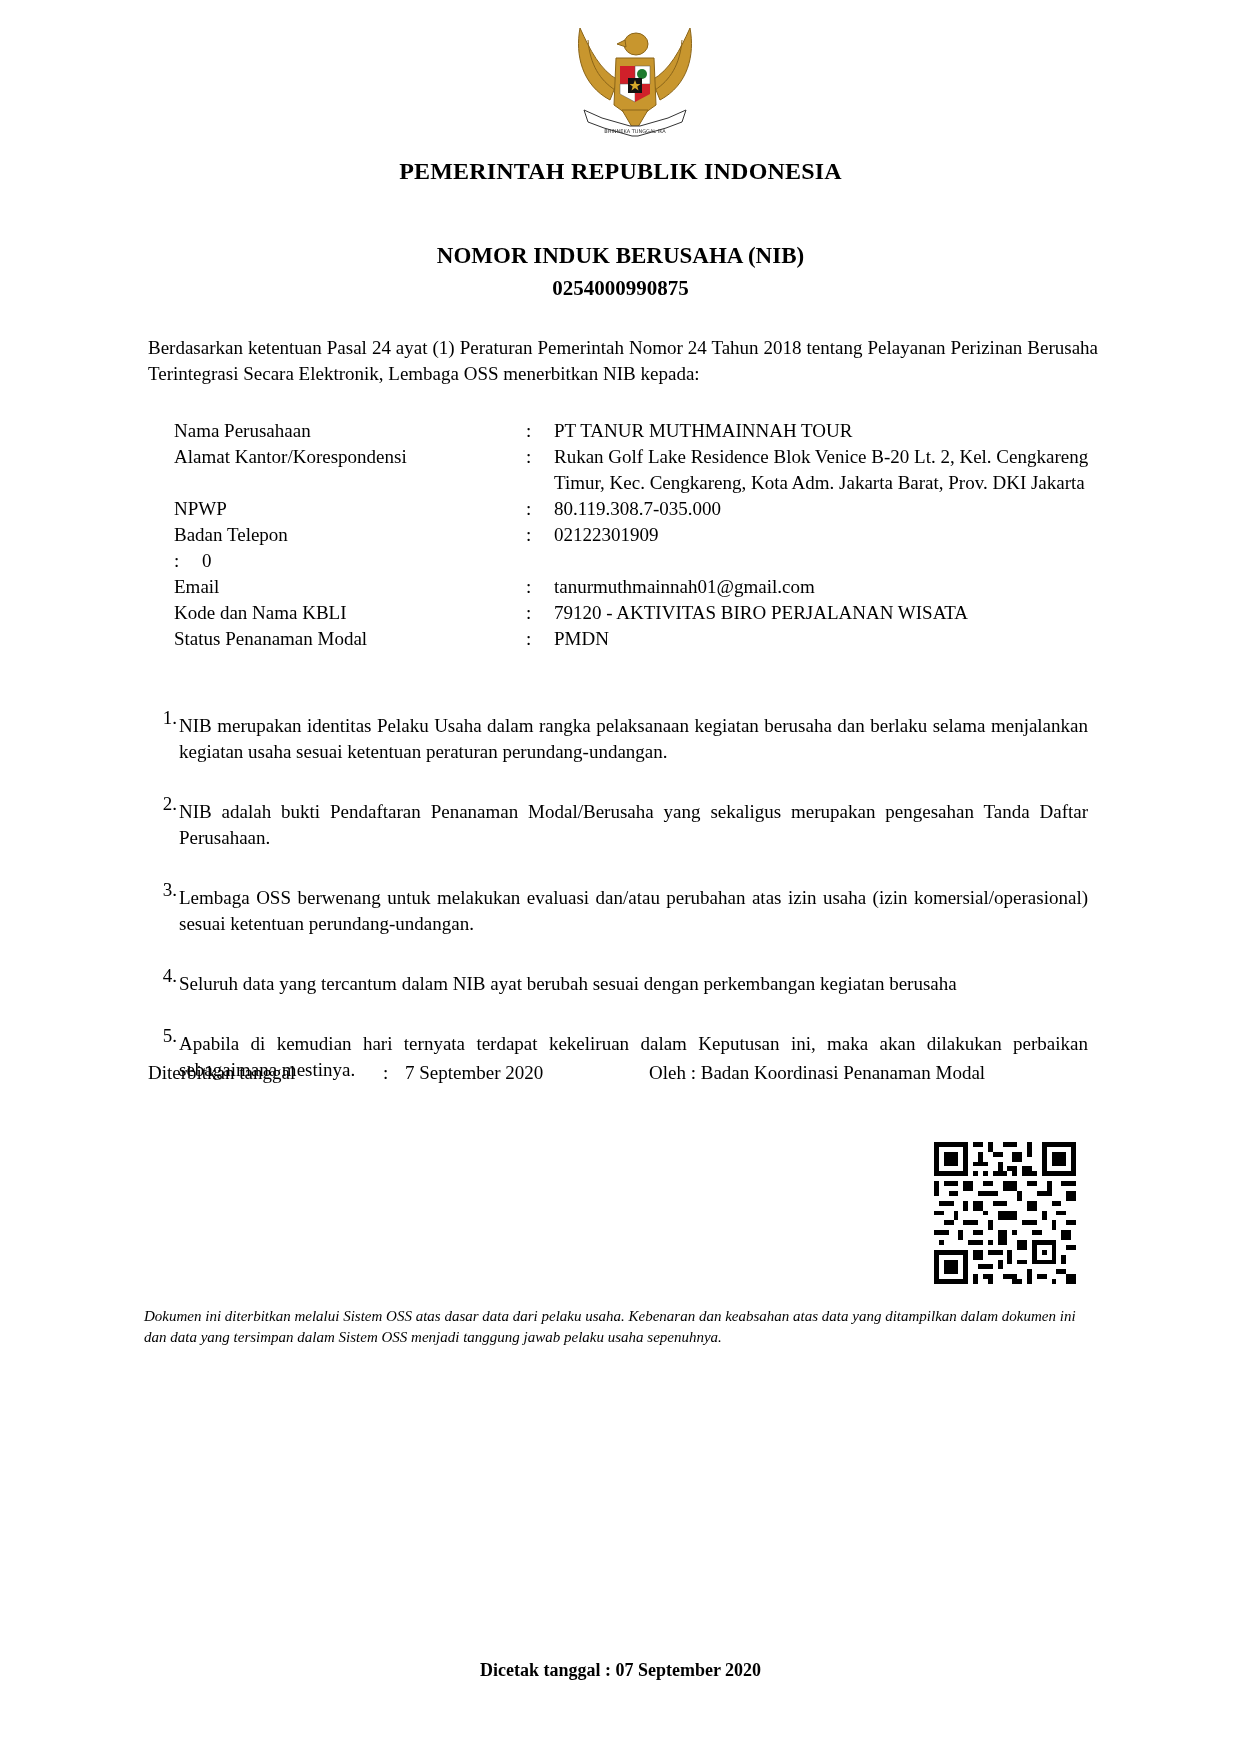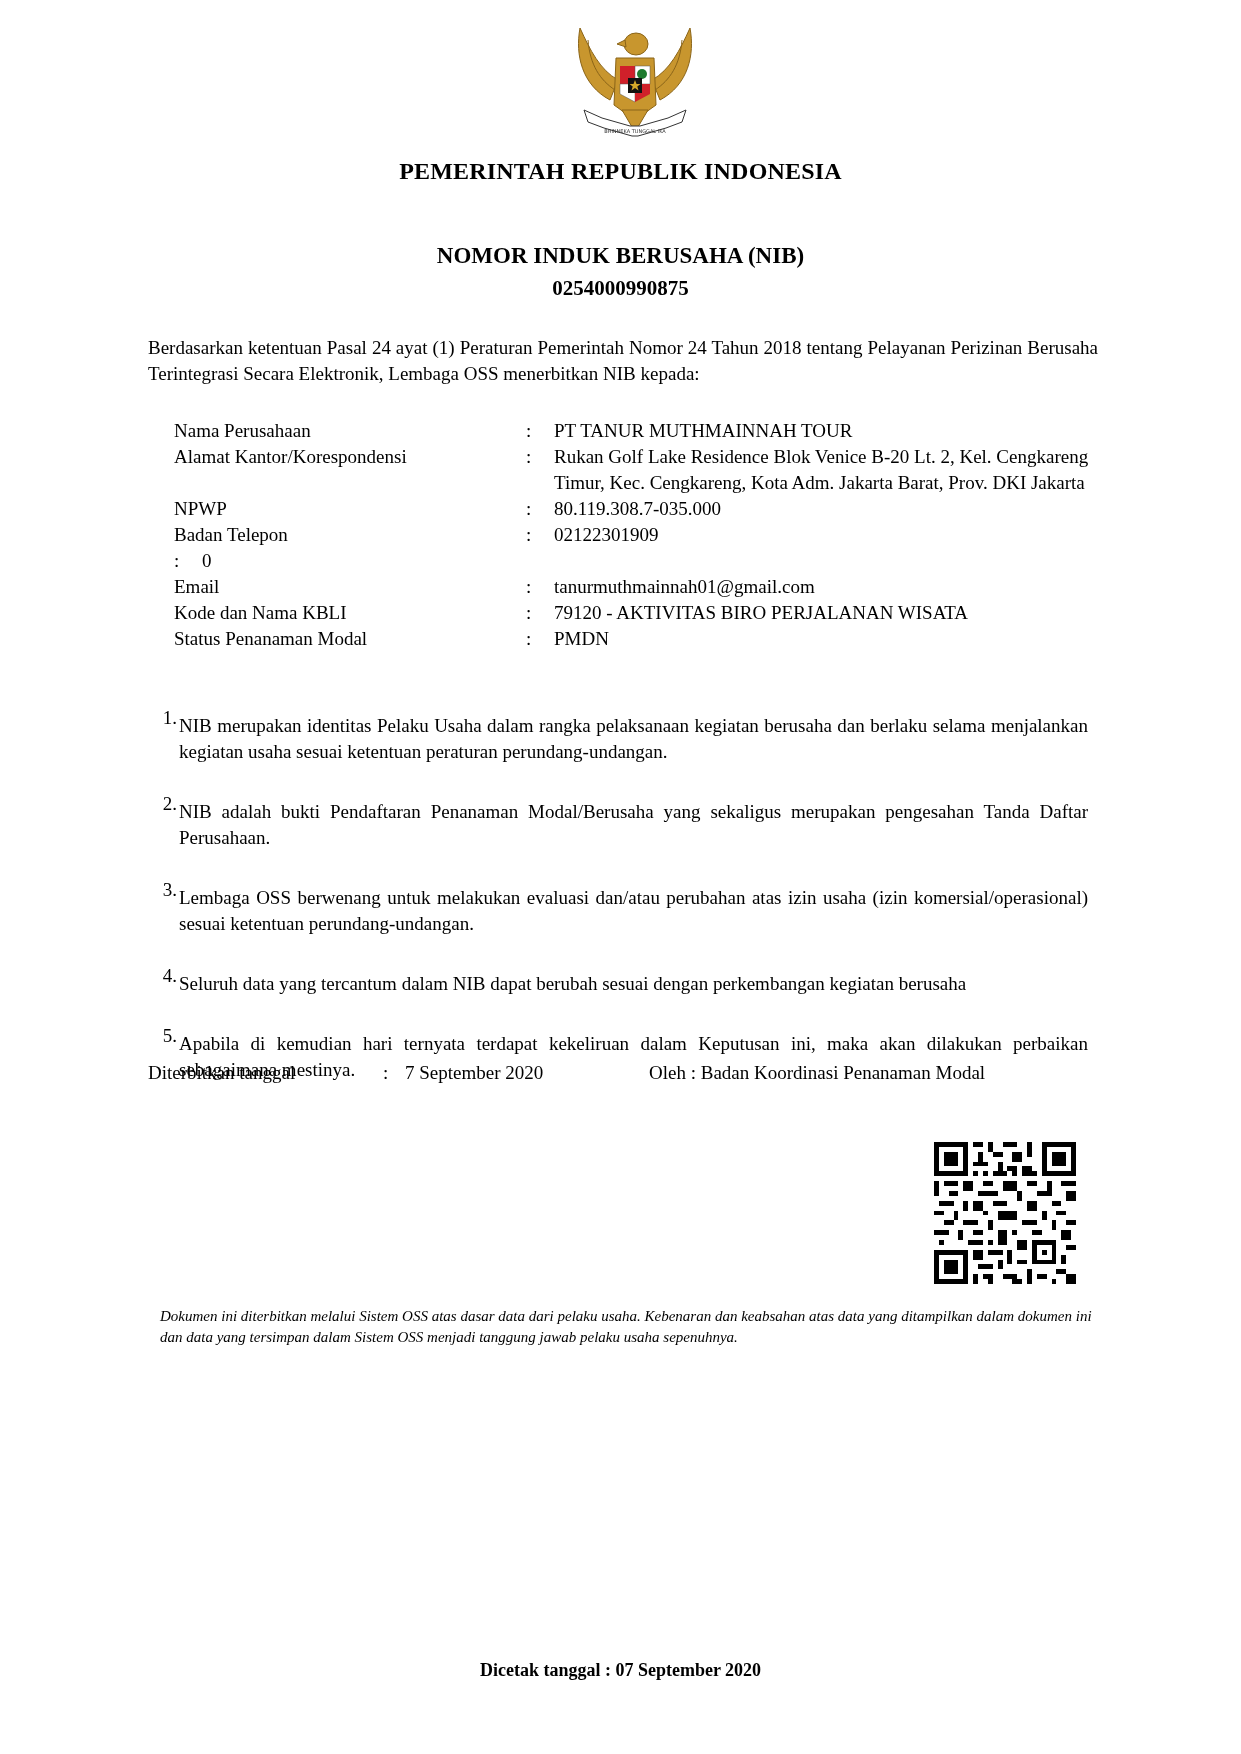--- a/index.html
+++ b/index.html
@@ -19,21 +19,21 @@
   .fvalue { width:540px; }
   .rules { position:absolute; left:148px; top:705px; width:940px; font-size:19px; line-height:26px; margin:0; padding:0; list-style:none; }
   .rules li { display:flex; text-align:justify; }
   .rnum { width:29px; flex:none; text-align:right; padding-right:2px; }
   .rtext { flex:1; text-align:justify;margin-top:8px; }
   .issued { position:absolute; left:148px; top:1060px; width:950px; font-size:19px; line-height:26px; display:flex; }
   .ilabel { width:235px; }
   .icolon { width:22px; }
   .idate { width:244px; }
   .qr { position:absolute; left:934px; top:1142px; width:142px; height:142px; }
-  .disclaimer { position:absolute; left:160px; top:1306px; width:950px; font-size:15px; line-height:21px; font-style:italic; }
+  .disclaimer { position:absolute; left:144px; top:1306px; width:950px; font-size:15px; line-height:21px; font-style:italic; }
   .printed { position:absolute; left:0; width:1241px; top:1660px; text-align:center; font-weight:bold; font-size:18px; }
 </style>
 </head>
 <body>
 
 <div class="emblem">
   <svg width="130" height="135" viewBox="0 0 130 135">
 
     <path d="M10,18 C5,45 12,75 40,90 L48,70 C30,60 20,40 10,18 Z" fill="#c8962e" stroke="#8a6418" stroke-width="1"></path>
     <path d="M120,18 C125,45 118,75 90,90 L82,70 C100,60 110,40 120,18 Z" fill="#c8962e" stroke="#8a6418" stroke-width="1"></path>
@@ -116,21 +116,21 @@
   <li style="margin-bottom:26px;">
     <span class="rnum">2.</span>
     <span class="rtext">NIB adalah bukti Pendaftaran Penanaman Modal/Berusaha yang sekaligus merupakan pengesahan Tanda Daftar Perusahaan.</span>
   </li>
   <li style="margin-bottom:26px;">
     <span class="rnum">3.</span>
     <span class="rtext">Lembaga OSS berwenang untuk melakukan evaluasi dan/atau perubahan atas izin usaha (izin komersial/operasional) sesuai ketentuan perundang-undangan.</span>
   </li>
   <li style="margin-bottom:26px;">
     <span class="rnum">4.</span>
-    <span class="rtext" style="text-align:left;">Seluruh data yang tercantum dalam NIB dapat berubah sesuai dengan perkembangan kegiatan berusaha</span>
+    <span class="rtext" style="text-align:left;">Seluruh data yang tercantum dalam NIB ayat berubah sesuai dengan perkembangan kegiatan berusaha</span>
   </li>
   <li>
     <span class="rnum">5.</span>
     <span class="rtext">Apabila di kemudian hari ternyata terdapat kekeliruan dalam Keputusan ini, maka akan dilakukan perbaikan sebagaimana mestinya.</span>
   </li>
 </ol>
 
 <div class="issued">
   <span class="ilabel">Diterbitkan tanggal</span>
   <span class="icolon">:</span>

